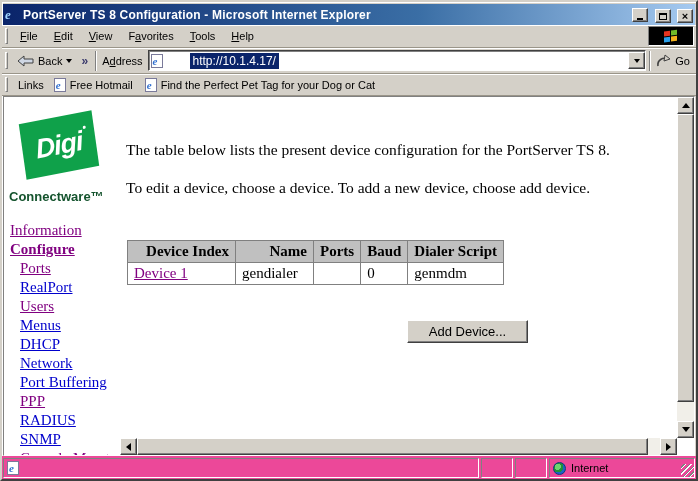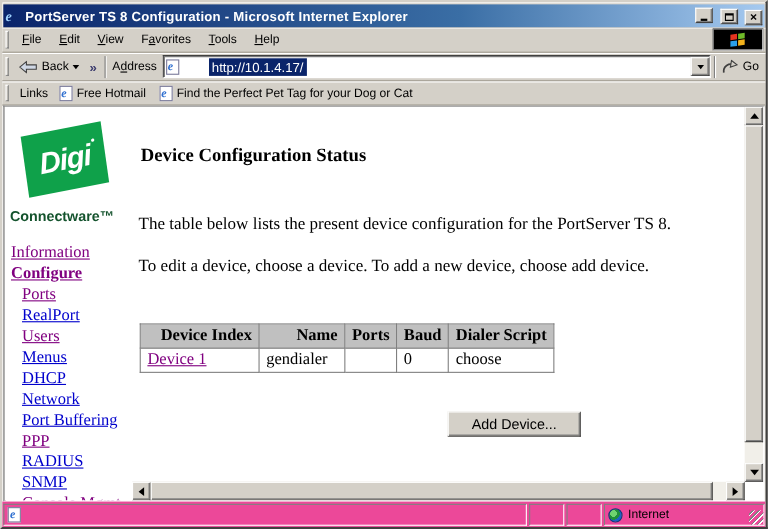--- a/index.html
+++ b/index.html
@@ -258,41 +258,40 @@
         <a>Port Buffering</a>
         <a class="v">PPP</a>
         <a>RADIUS</a>
         <a>SNMP</a>
         <a class="v">Console Mgmt</a>
       </nav>
     </div>
 
     <div class="right-frame">
       <div class="page">
-        <h1>Device Configuration Status</h1>
         <p class="p1">The table below lists the present device configuration for the PortServer TS 8.</p>
         <p class="p2">To edit a device, choose a device. To add a new device, choose add device.</p>
 
         <table class="devtable">
           <thead>
             <tr>
               <th>Device Index</th>
               <th>Name</th>
               <th>Ports</th>
               <th>Baud</th>
               <th>Dialer Script</th>
             </tr>
           </thead>
           <tbody>
             <tr>
               <td class="c-index"><a class="devlink">Device 1</a></td>
               <td class="c-name">gendialer</td>
               <td class="c-ports"></td>
               <td class="c-baud">0</td>
-              <td class="c-script">choose</td>
+              <td class="c-script">genmdm</td>
             </tr>
           </tbody>
         </table>
 
         <button class="add-btn">Add Device...</button>
       </div>
 
       <div class="vscroll">
         <span class="sb-btn">
             <span class="a-up"></span>

